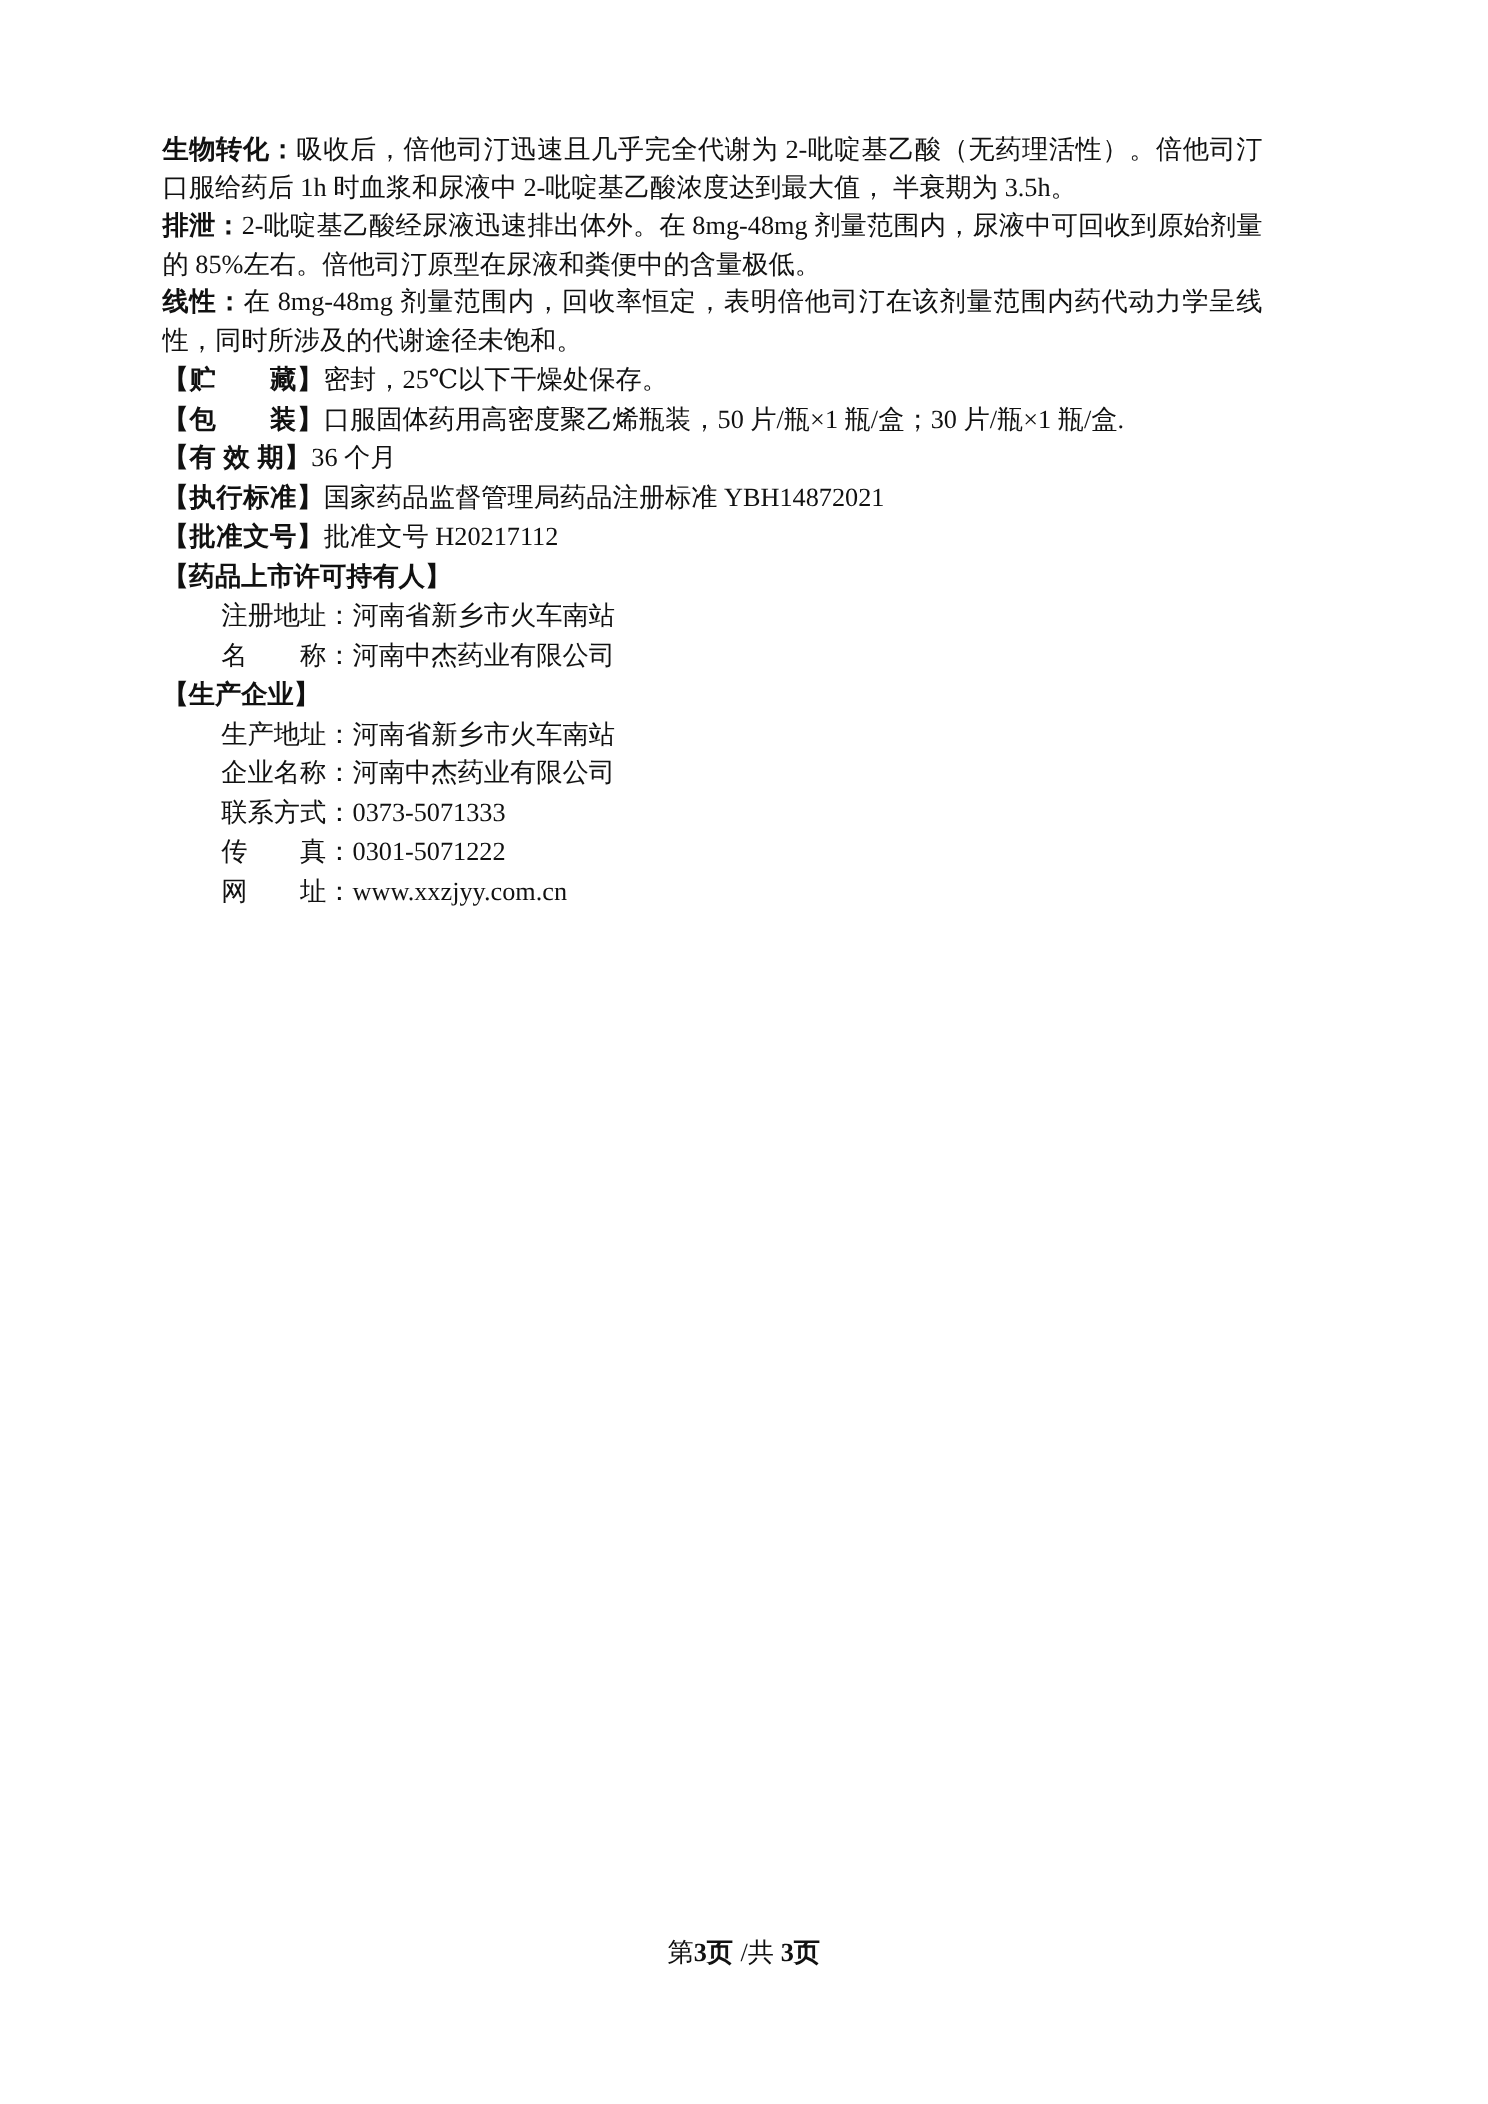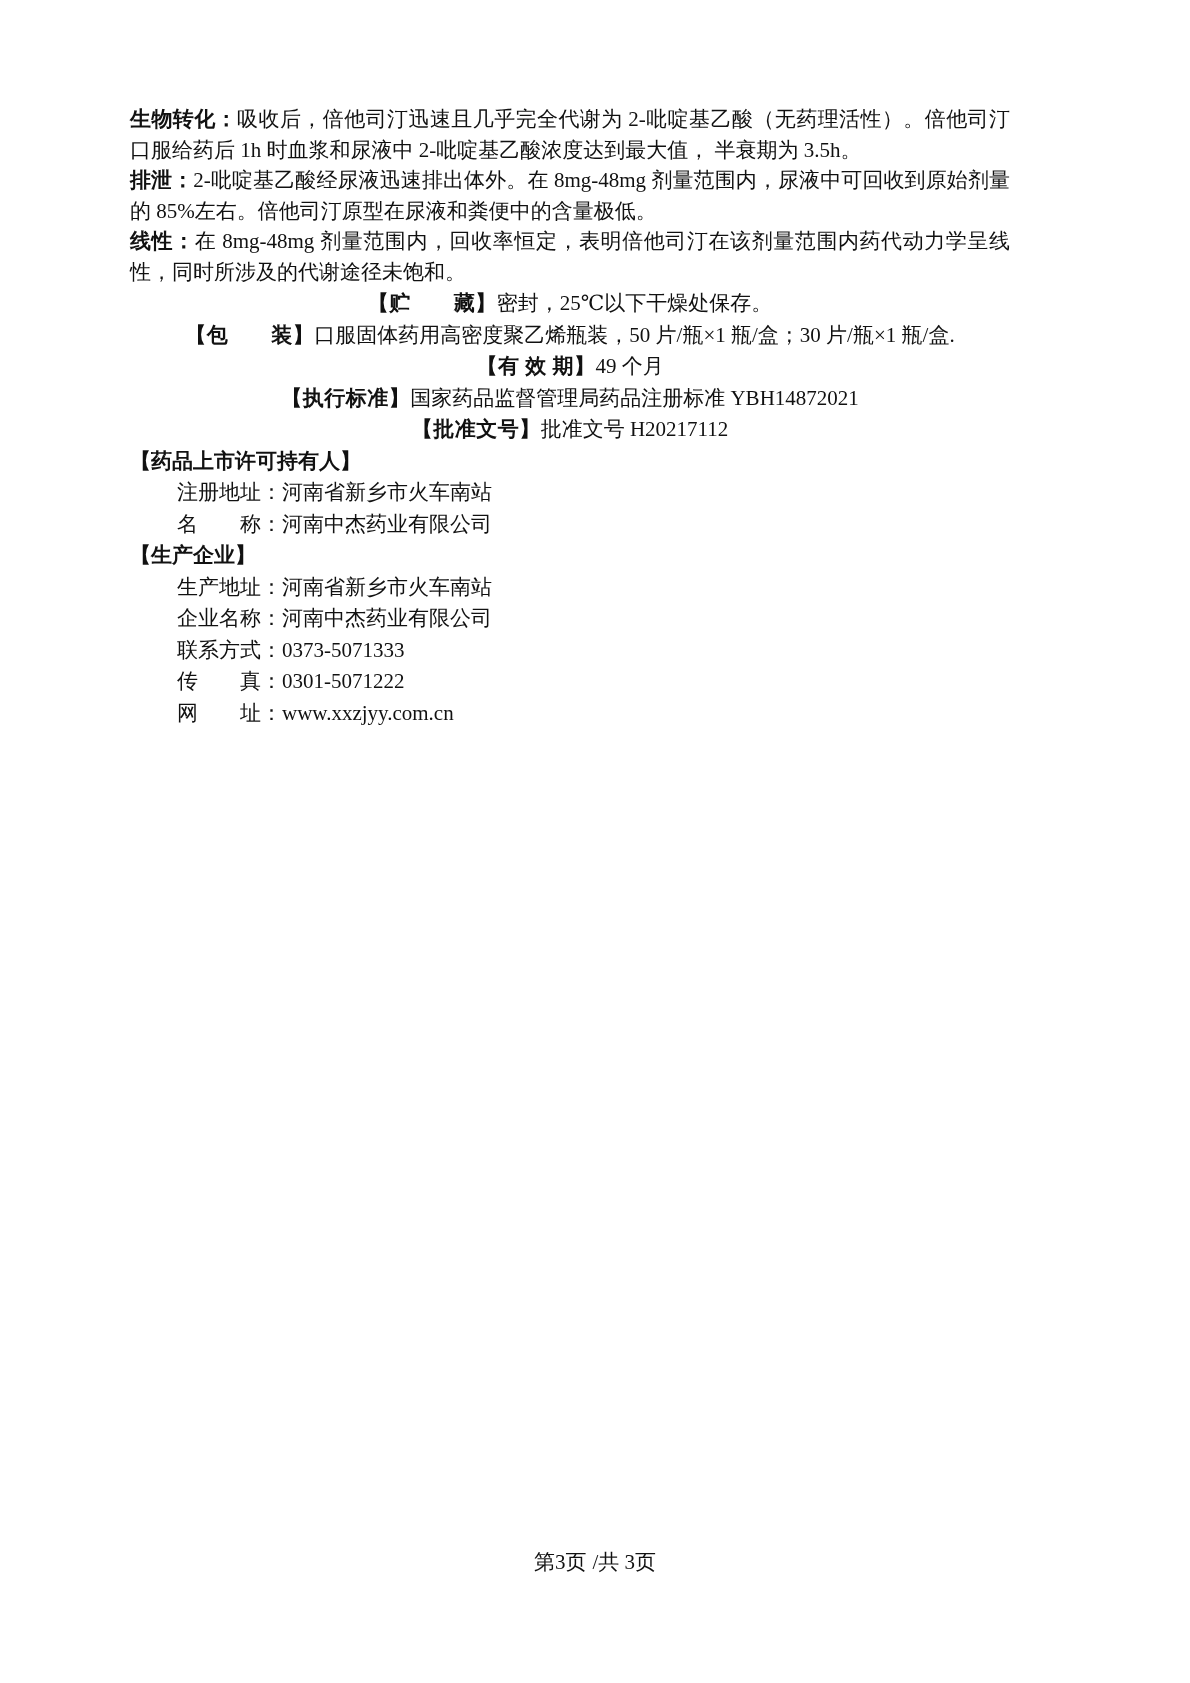--- a/index.html
+++ b/index.html
@@ -20,60 +20,60 @@
     width: 880px;
     font-size: 21px;
     line-height: 30.5px;
   }
   .para {
     text-align: justify;
   }
   .lead {
     font-weight: bold;
   }
-  .field-row { margin-top: 1px; text-align: center; }
+  .field-row { margin-top: 1px; }
   .field-row .lead { letter-spacing: 0.5px; }
   .section-heading {
     font-weight: bold;
     margin-top: 1px;
   }
   .indent-row {
     padding-left: 47px;
     margin-top: 1px;
   }
   .footer {
     position: absolute;
     top: 1549px;
     left: 0;
     width: 100%;
     text-align: center;
     font-size: 21px;
     line-height: 26px;
     color: #111111;
   }
-  .footer .num { font-weight: normal; }
+  .footer .num { font-weight: bold; }
   .footer .sep { padding-left: 6px; }
 </style>
 </head>
 <body>
 
 <div class="page">
   <div class="content">
 
     <p class="para"><span class="lead">生物转化：</span><span>吸收后，倍他司汀迅速且几乎完全代谢为 2-吡啶基乙酸（无药理活性）。倍他司汀口服给药后 1h 时血浆和尿液中 2-吡啶基乙酸浓度达到最大值， 半衰期为 3.5h。</span></p>
 
     <p class="para"><span class="lead">排泄：</span><span>2-吡啶基乙酸经尿液迅速排出体外。在 8mg-48mg 剂量范围内，尿液中可回收到原始剂量的 85%左右。倍他司汀原型在尿液和粪便中的含量极低。</span></p>
 
     <p class="para"><span class="lead">线性：</span><span>在 8mg-48mg 剂量范围内，回收率恒定，表明倍他司汀在该剂量范围内药代动力学呈线性，同时所涉及的代谢途径未饱和。</span></p>
 
     <p class="field-row"><span class="lead">【贮　　藏】</span><span>密封，25℃以下干燥处保存。</span></p>
 
     <p class="field-row"><span class="lead">【包　　装】</span><span>口服固体药用高密度聚乙烯瓶装，50 片/瓶×1 瓶/盒；30 片/瓶×1 瓶/盒.</span></p>
 
-    <p class="field-row"><span class="lead">【有 效 期】</span><span>49 个月</span></p>
+    <p class="field-row"><span class="lead">【有 效 期】</span><span>36 个月</span></p>
 
     <p class="field-row"><span class="lead">【执行标准】</span><span>国家药品监督管理局药品注册标准 YBH14872021</span></p>
 
     <p class="field-row"><span class="lead">【批准文号】</span><span>批准文号 H20217112</span></p>
 
     <p class="section-heading">【药品上市许可持有人】</p>
 
     <p class="indent-row"><span>注册地址：</span><span>河南省新乡市火车南站</span></p>
 
     <p class="indent-row"><span>名　　称：</span><span>河南中杰药业有限公司</span></p>

